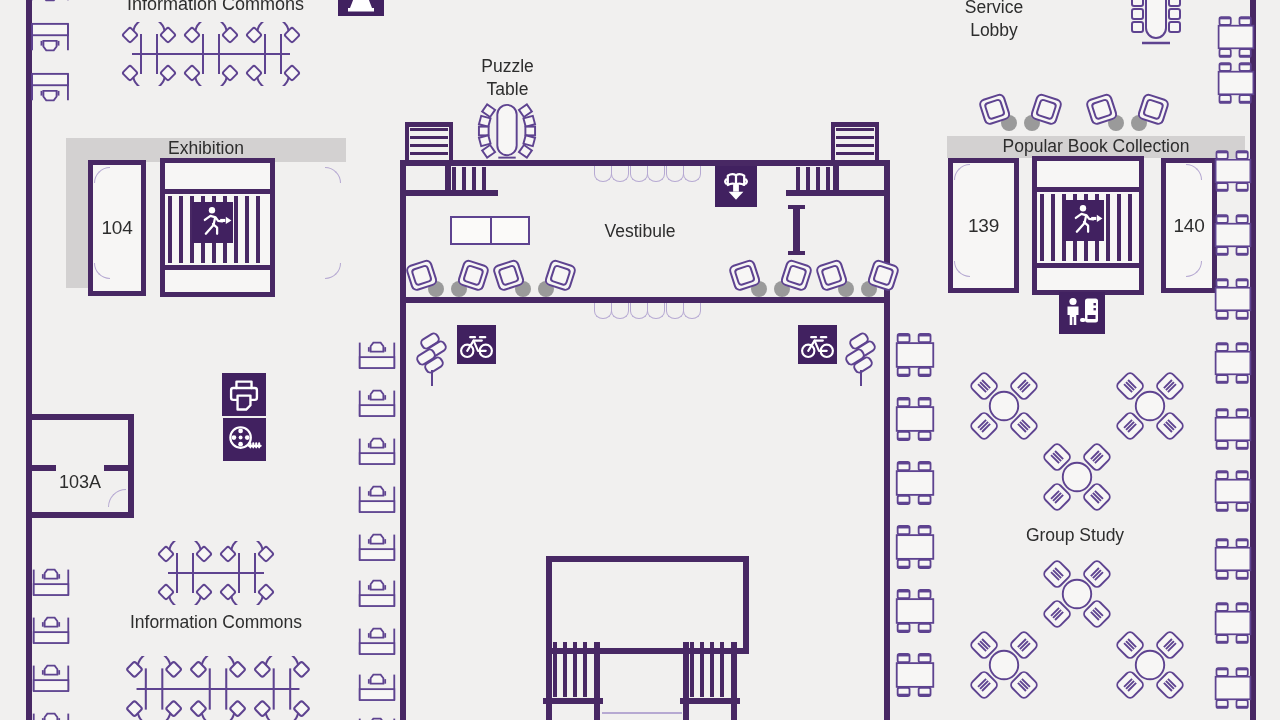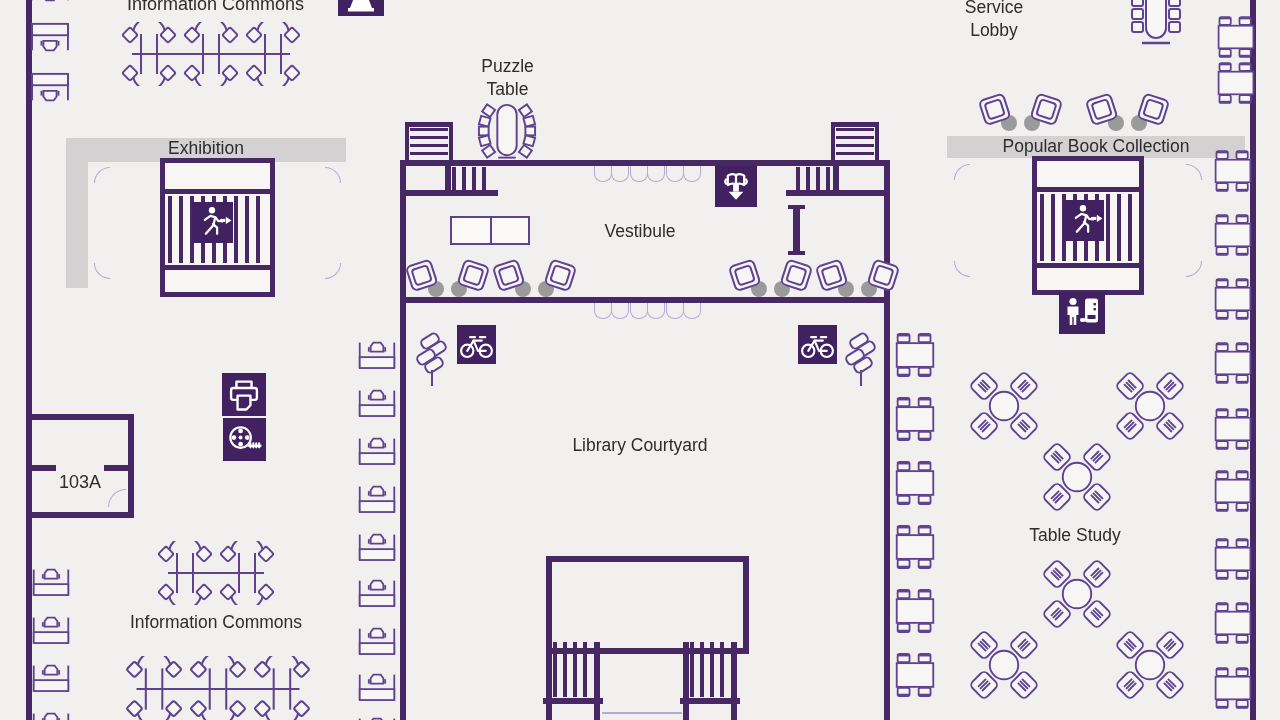--- a/index.html
+++ b/index.html
@@ -289,49 +289,58 @@
       <use href="#carrel-down"></use>
     </svg>
   <svg class="f" style="left:29px;top:72px;width:42px;height:34px">
       <use href="#carrel-down"></use>
     </svg>
 
   <div class="grayblock" style="left:66px;top:162px;width:22px;height:126px"></div>
   <div class="band" style="left:66px;top:138px;width:280px;height:24px">
       <span>Exhibition</span>
     </div>
+  <div class="room" style="left:88px;top:160px;width:48px;height:126px">
+      <span>104</span>
+    </div>
   <div class="qarc q-tl" style="left:94px;top:167px;width:15px;height:15px"></div>
   <div class="qarc q-bl" style="left:94px;top:263px;width:15px;height:15px"></div>
   <div class="stairwell" style="left:160px;top:158px;width:105px;height:129px">
     <div class="sw-top"></div>
     <div class="sw-stripes"></div>
     <div class="sw-bottom"></div>
   </div>
   <div class="picon" style="left:192px;top:202px;width:41px;height:41px">
       <svg class="ig">
         <use href="#ic-exit"></use>
       </svg>
     </div>
   <div class="qarc q-tr" style="left:325px;top:167px;width:15px;height:15px"></div>
   <div class="qarc q-br" style="left:325px;top:263px;width:15px;height:15px"></div>
 
   <div class="band" style="left:947px;top:136px;width:298px;height:22px">
       <span>Popular Book Collection</span>
     </div>
+  <div class="room" style="left:948px;top:158px;width:61px;height:125px">
+      <span>139</span>
+    </div>
   <div class="qarc q-tl" style="left:954px;top:164px;width:15px;height:15px"></div>
   <div class="qarc q-bl" style="left:954px;top:261px;width:15px;height:15px"></div>
   <div class="stairwell" style="left:1032px;top:156px;width:102px;height:129px">
     <div class="sw-top"></div>
     <div class="sw-stripes"></div>
     <div class="sw-bottom"></div>
   </div>
   <div class="picon" style="left:1063px;top:200px;width:41px;height:41px">
       <svg class="ig">
         <use href="#ic-exit"></use>
       </svg>
+    </div>
+  <div class="room" style="left:1161px;top:158px;width:46px;height:125px">
+      <span>140</span>
     </div>
   <div class="qarc q-tr" style="left:1186px;top:164px;width:15px;height:15px"></div>
   <div class="qarc q-br" style="left:1186px;top:261px;width:15px;height:15px"></div>
   <div class="picon" style="left:1059px;top:292px;width:46px;height:42px">
       <svg class="ig">
         <use href="#ic-kiosk"></use>
       </svg>
     </div>
 
   <div class="lbl" style="left:950px;top:-4px;width:88px">
@@ -426,21 +435,20 @@
   <div class="udoor" style="left:647px;top:166px"></div>
   <div class="udoor" style="left:666px;top:166px"></div>
   <div class="udoor" style="left:683px;top:166px"></div>
   <div class="udoor" style="left:594px;top:303px"></div>
   <div class="udoor" style="left:611px;top:303px"></div>
   <div class="udoor" style="left:630px;top:303px"></div>
   <div class="udoor" style="left:647px;top:303px"></div>
   <div class="udoor" style="left:666px;top:303px"></div>
   <div class="udoor" style="left:683px;top:303px"></div>
 
-  <div class="lbl" style="left:540px;top:434px;width:200px"><span>Library Courtyard</span></div>
   <svg class="f" style="left:413px;top:332px;width:40px;height:56px">
       <use href="#bikerack"></use>
     </svg>
   <div class="picon" style="left:457px;top:325px;width:39px;height:39px">
       <svg class="ig">
         <use href="#ic-bike"></use>
       </svg>
     </div>
   <div class="picon" style="left:798px;top:325px;width:39px;height:39px">
       <svg class="ig">
@@ -546,21 +554,21 @@
   <svg class="f" style="left:31px;top:611px;width:40px;height:35px">
       <use href="#carrel-up"></use>
     </svg>
   <svg class="f" style="left:31px;top:659px;width:40px;height:35px">
       <use href="#carrel-up"></use>
     </svg>
   <svg class="f" style="left:31px;top:707px;width:40px;height:35px">
       <use href="#carrel-up"></use>
     </svg>
 
-  <div class="lbl" style="left:1000px;top:524px;width:150px"><span>Table Study</span></div>
+  <div class="lbl" style="left:1000px;top:524px;width:150px"><span>Group Study</span></div>
   <svg class="f" style="left:967px;top:369px;width:74px;height:74px">
       <use href="#cluster"></use>
     </svg>
   <svg class="f" style="left:1113px;top:369px;width:74px;height:74px">
       <use href="#cluster"></use>
     </svg>
   <svg class="f" style="left:1040px;top:440px;width:74px;height:74px">
       <use href="#cluster"></use>
     </svg>
   <svg class="f" style="left:1040px;top:557px;width:74px;height:74px">

